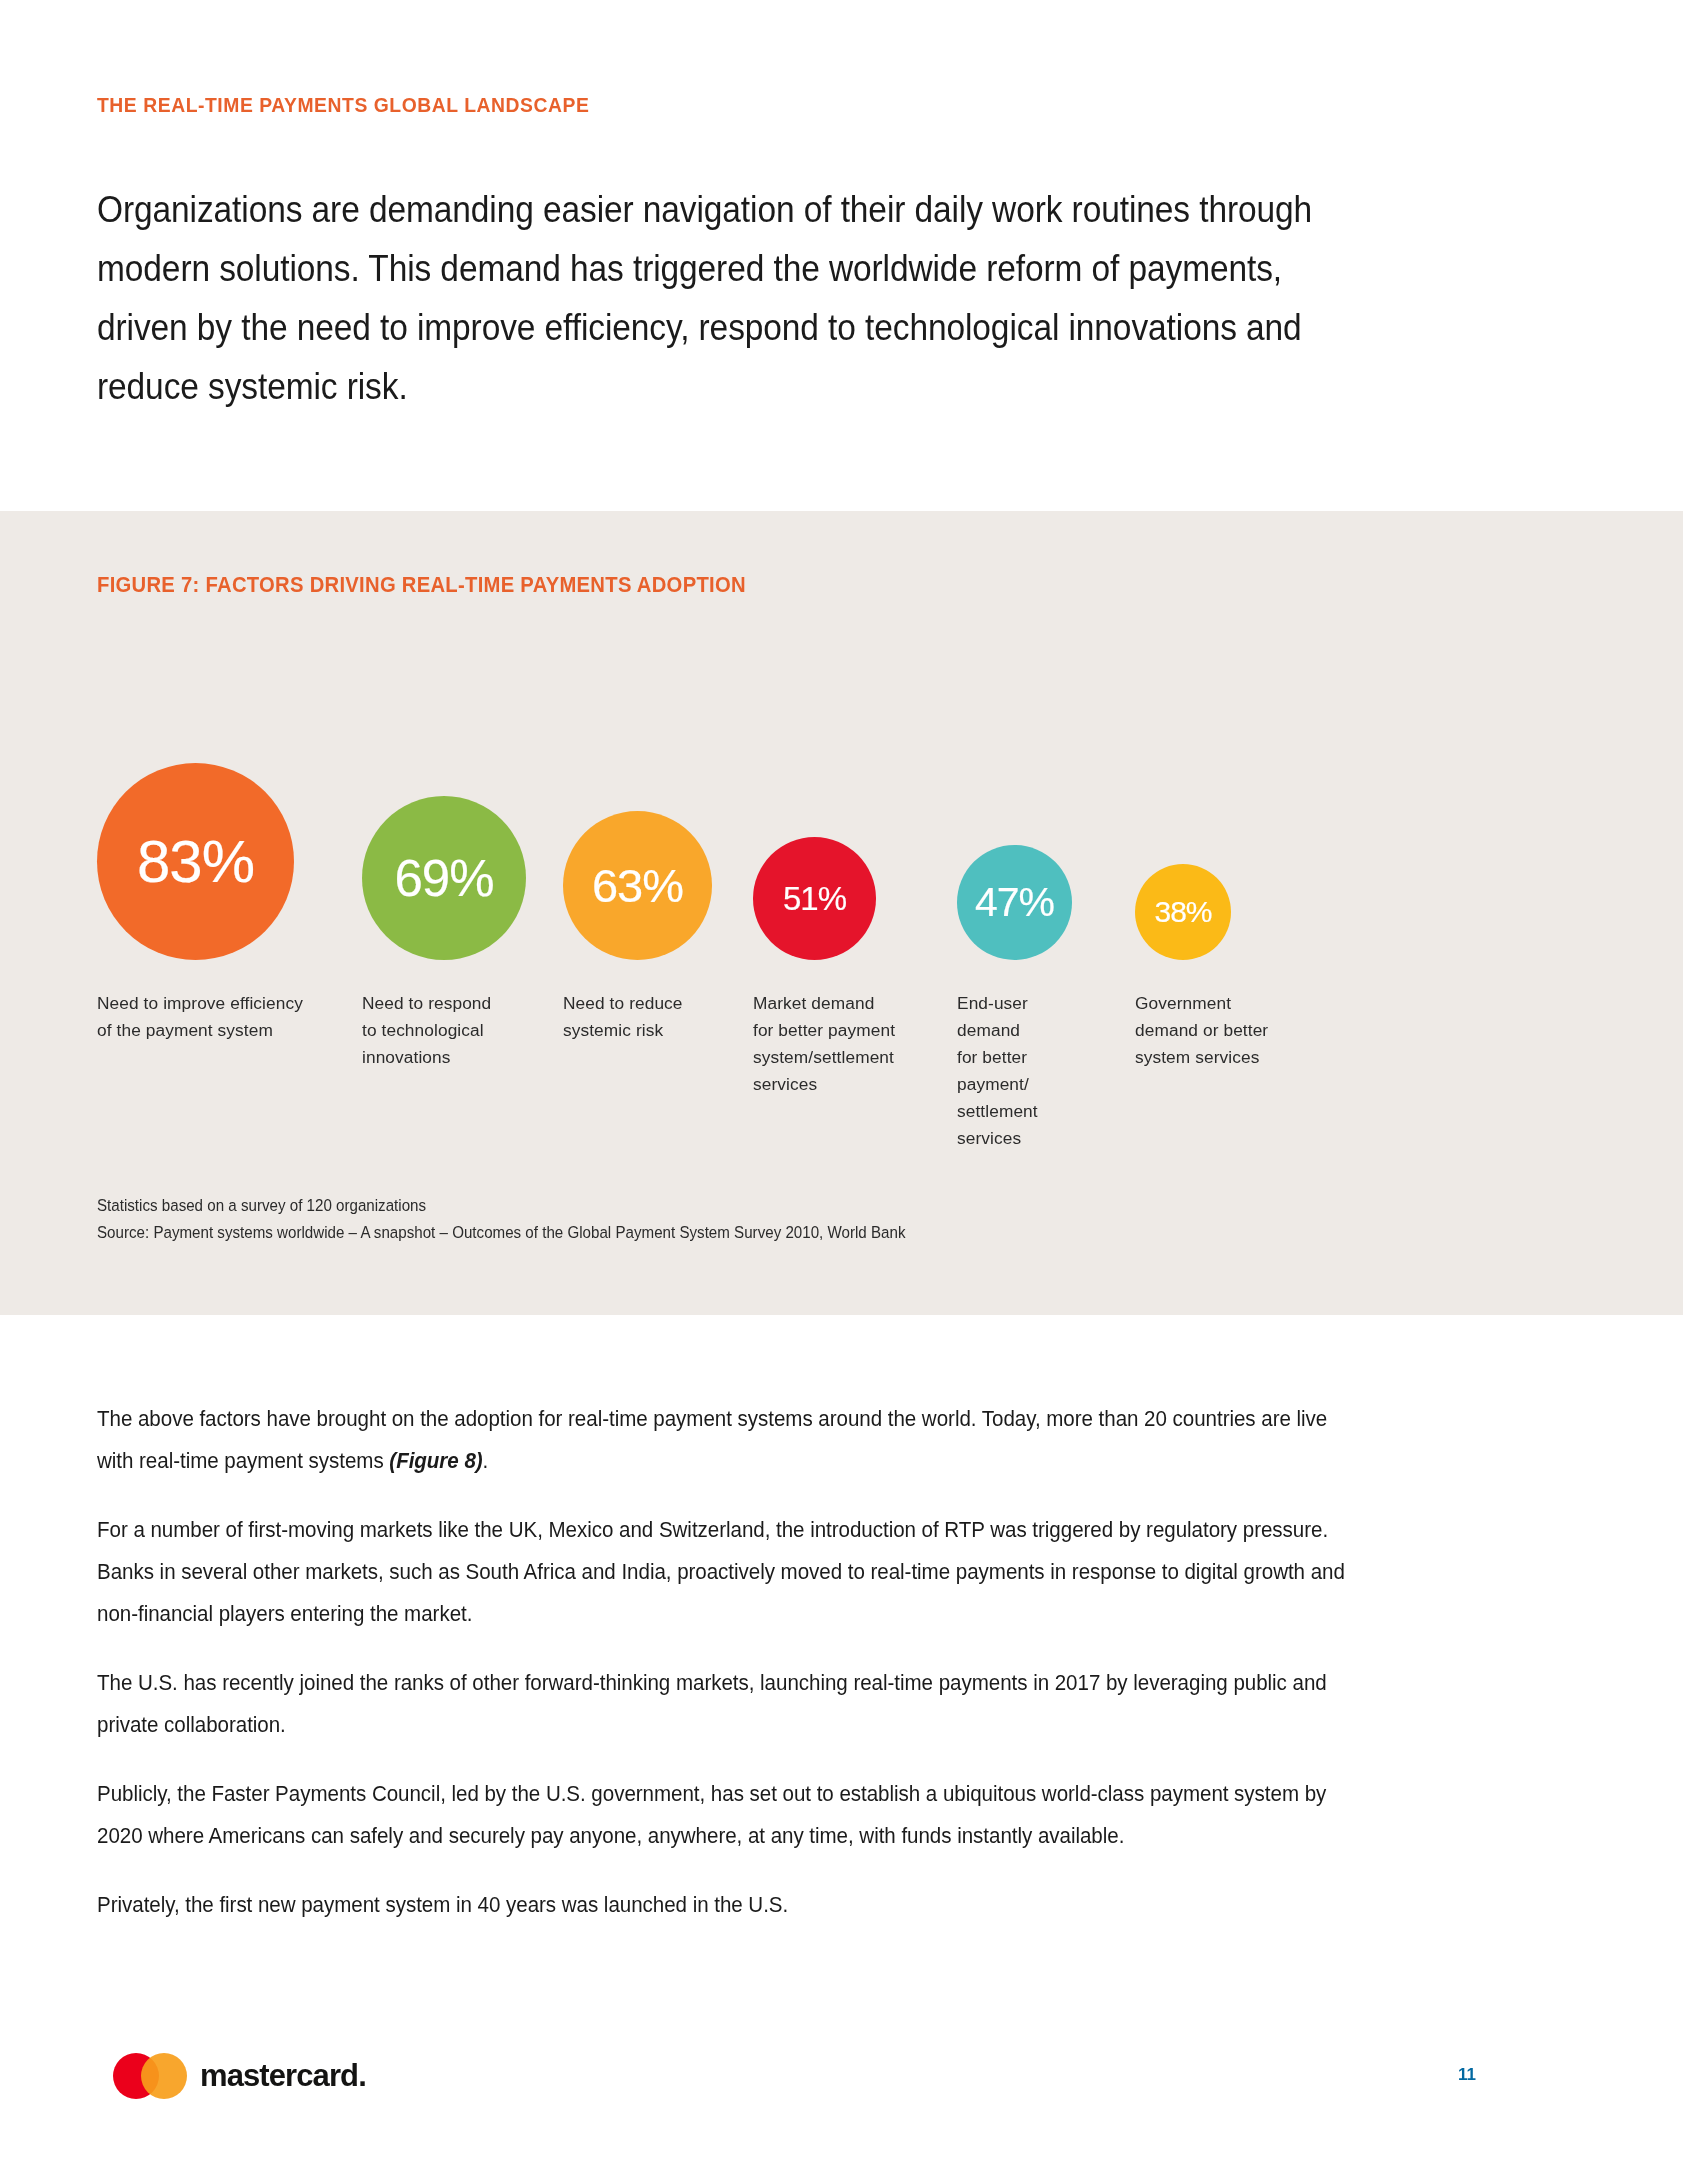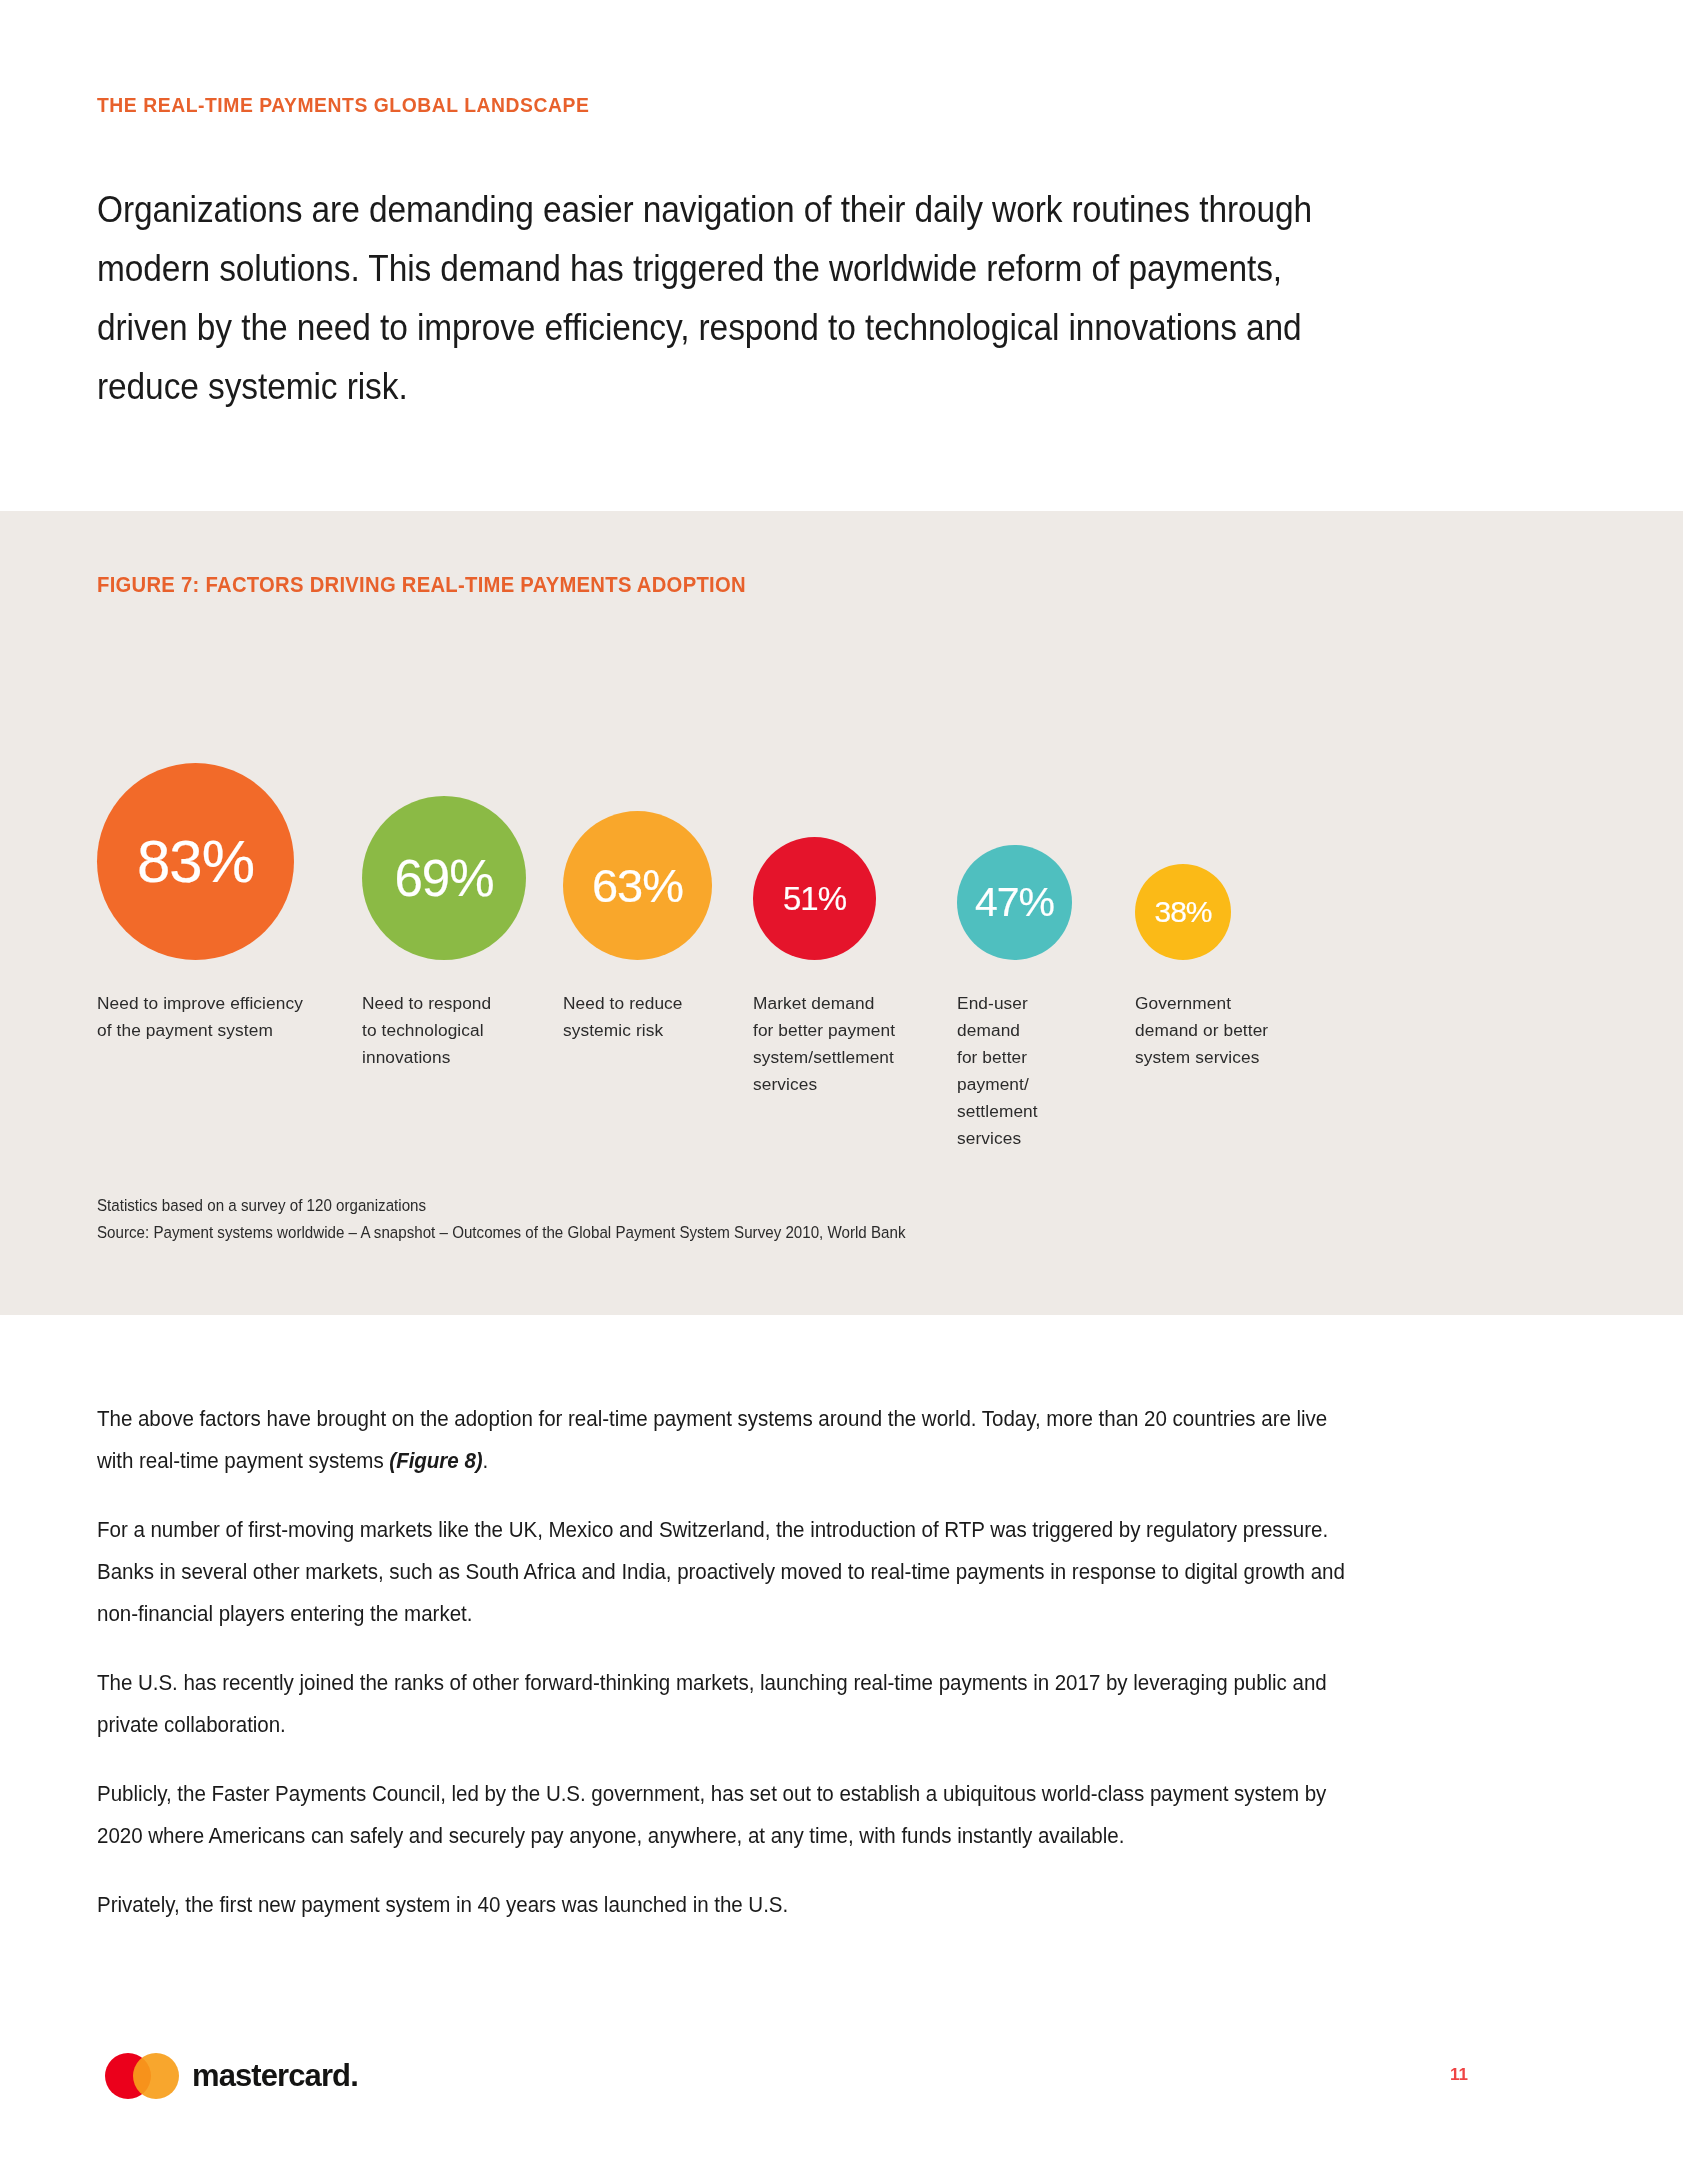--- a/index.html
+++ b/index.html
@@ -175,21 +175,21 @@
   .body-copy p:last-child { margin-bottom: 0; }
 
   .fig-ref {
     font-weight: bold;
     font-style: italic;
   }
 
   
   .footer {
     position: absolute;
-    left: 8px;
+    left: 16px;
     top: 2045px;
     width: 1557px;
     height: 75px;
   }
 
   .logo {
     position: absolute;
     left: 97px;
     top: 8px;
     display: flex;
@@ -236,21 +236,21 @@
     text-transform: uppercase;
   }
 
   .page-number {
     position: absolute;
     right: 97px;
     top: 20px;
     font-family: "Liberation Sans", sans-serif;
     font-size: 17px;
     font-weight: bold;
-    color: #ef4444;
+    color: #0369a1;
   }
 </style>
 </head>
 <body>
 
 <div class="page">
 
   <div class="eyebrow">THE REAL-TIME PAYMENTS GLOBAL LANDSCAPE</div>
 
   <div class="intro">Organizations are demanding easier navigation of their daily work routines through modern solutions. This demand has triggered the worldwide reform of payments, driven by the need to improve efficiency, respond to technological innovations and reduce systemic risk.</div>

